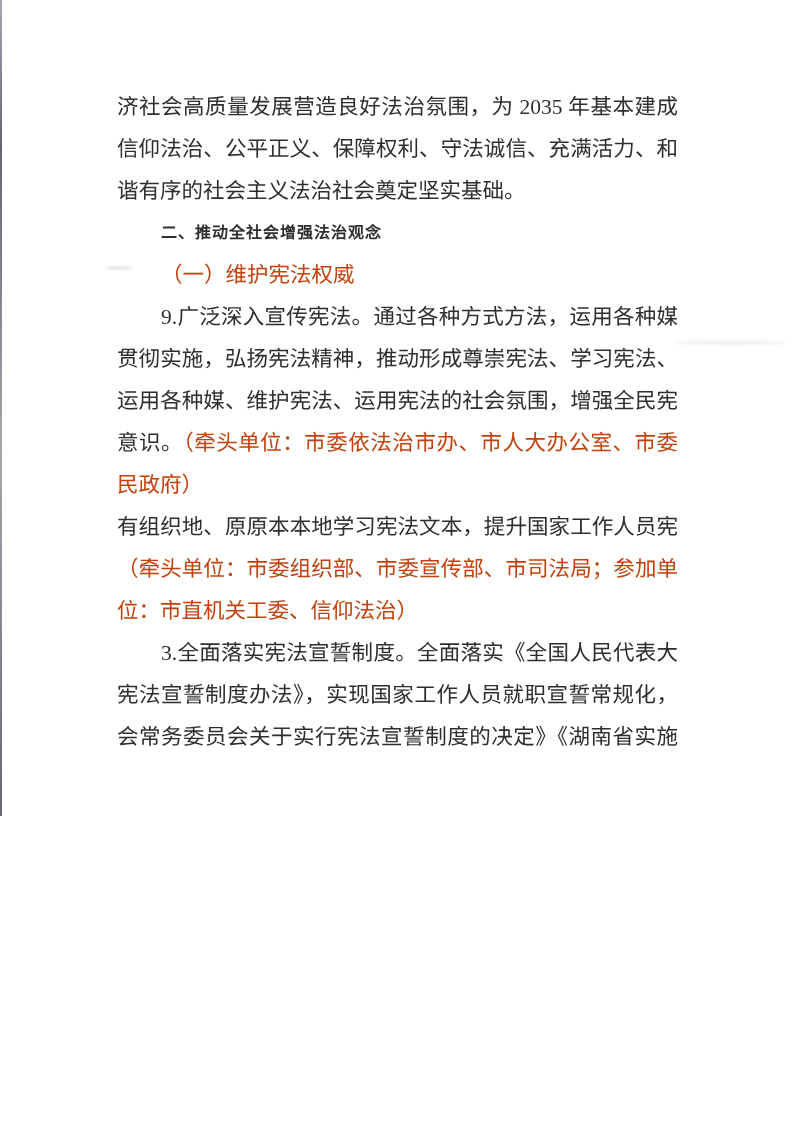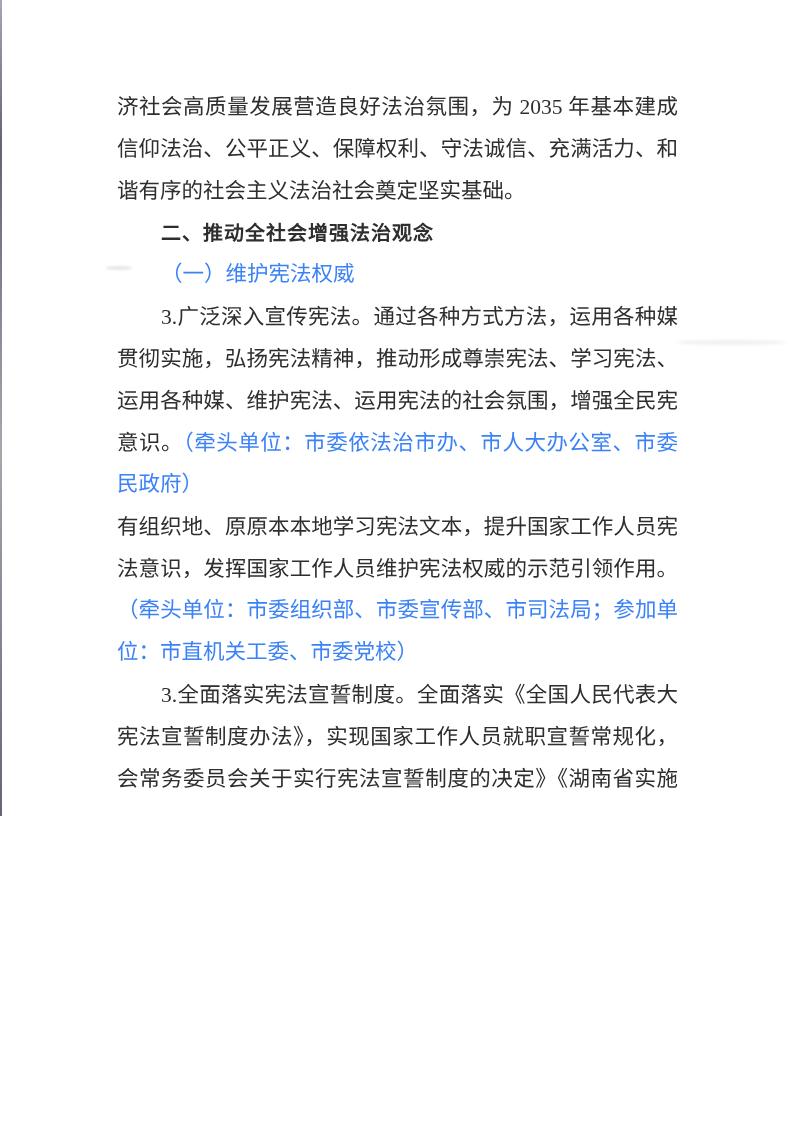--- a/index.html
+++ b/index.html
@@ -67,27 +67,26 @@
   .fill {
     white-space: normal;
     text-align-last: justify;
   }
   .indent {
     text-indent: 44px;
   }
   .hei {
     font-family: "Liberation Sans", sans-serif;
     font-weight: 700;
-    font-size: 20px;
+    font-size: 16px;
     letter-spacing: 1px;
   }
   .kai {
     
-    color: #3b82f6;
-    font-family: Liberation Mono, monospace;
+    color: #c2410c;
   }
   .pagenum {
     position: absolute;
     left: 0;
     top: 1028px;
     width: 793px;
     height: 22px;
     line-height: 22px;
     text-align: center;
     font-size: 15px;
@@ -107,32 +106,31 @@
   <main class="content">
 
     <div class="line fill">济社会高质量发展营造良好法治氛围，为 2035 年基本建成</div>
     <div class="line fill">信仰法治、公平正义、保障权利、守法诚信、充满活力、和</div>
     <div class="line">谐有序的社会主义法治社会奠定坚实基础。</div>
 
     <div class="line indent hei">二、推动全社会增强法治观念</div>
 
     <div class="line indent kai">（一）维护宪法权威</div>
 
-    <div class="line fill indent">3.广泛深入宣传宪法。通过各种方式方法，运用各种媒</div>
+    <div class="line fill indent">9.广泛深入宣传宪法。通过各种方式方法，运用各种媒</div>
     <div class="line fill">贯彻实施，弘扬宪法精神，推动形成尊崇宪法、学习宪法、</div>
     <div class="line fill">运用各种媒、维护宪法、运用宪法的社会氛围，增强全民宪法</div>
     <div class="line fill">
       <span>意识。</span><span class="kai">（牵头单位：市委依法治市办、市人大办公室、市委</span>
     </div>
     <div class="line kai">民政府）</div>
 
     <div class="line fill">有组织地、原原本本地学习宪法文本，提升国家工作人员宪</div>
-    <div class="line fill">法意识，发挥国家工作人员维护宪法权威的示范引领作用。</div>
     <div class="line fill kai">（牵头单位：市委组织部、市委宣传部、市司法局；参加单</div>
-    <div class="line kai">位：市直机关工委、市委党校）</div>
+    <div class="line kai">位：市直机关工委、信仰法治）</div>
 
     <div class="line fill indent">3.全面落实宪法宣誓制度。全面落实《全国人民代表大</div>
     <div class="line fill">宪法宣誓制度办法》，实现国家工作人员就职宣誓常规化，</div>
     <div class="line fill">会常务委员会关于实行宪法宣誓制度的决定》《湖南省实施</div>
 
   </main>
 
   <div class="pagenum">3</div>
 
 </div>

